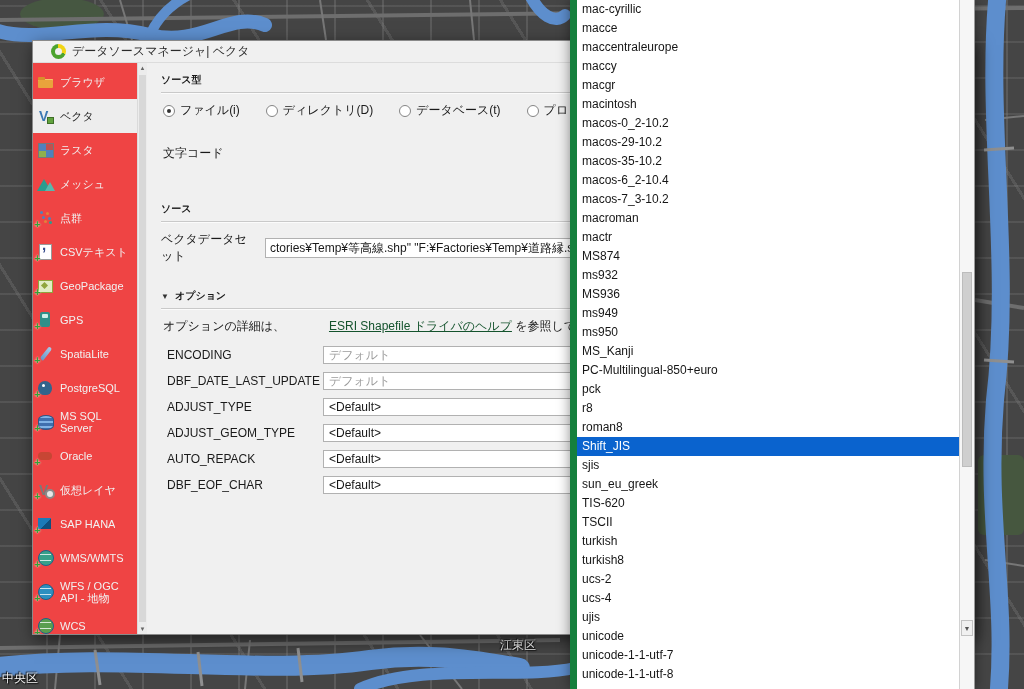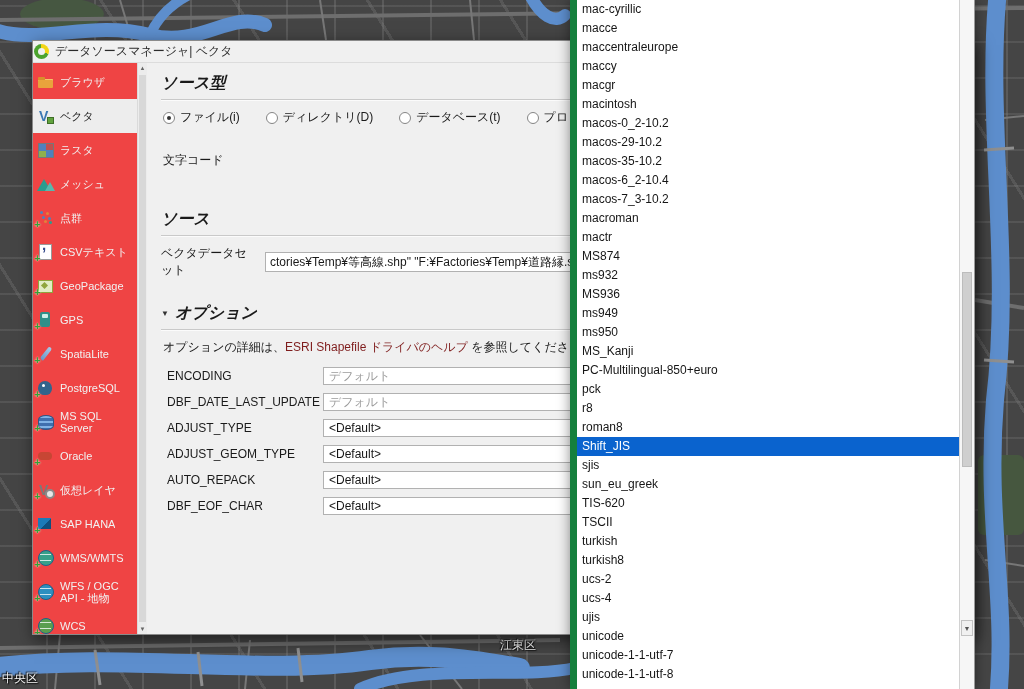--- a/index.html
+++ b/index.html
@@ -15,21 +15,21 @@
   }
   .map-svg { position:absolute; inset:0; }
   .map-label { position:absolute; color:#f4f4f4; font-size:12px;
     text-shadow:0 0 2px #111, 1px 1px 1px #111, -1px -1px 1px #111; z-index:2; }
 
   
   .dialog { position:absolute; left:32px; top:40px; width:943px; height:595px;
     background:#f0f0f0; border:1px solid #8a8a8a; box-shadow:2px 5px 16px rgba(0,0,0,.55);
     z-index:5; display:flex; flex-direction:column; }
   .titlebar { height:22px; flex:none; display:flex; align-items:center; gap:6px;
-    padding:0 1px; background:#f0f0f0; border-bottom:1px solid #dcdcdc; font-size:12px; color:#2b2b2b; }
+    padding:0 18px; background:#f0f0f0; border-bottom:1px solid #dcdcdc; font-size:12px; color:#2b2b2b; }
   .qgis-icon { width:15px; height:15px; border-radius:50%; flex:none;
     background:conic-gradient(#f2d514 0 110deg, #4ca32e 110deg 360deg); position:relative; }
   .qgis-icon::before { content:""; position:absolute; inset:4px; border-radius:50%; background:#f0f0f0; }
 
   .dialog-body { flex:1; display:flex; min-height:0; }
 
   
   .sidebar { width:104px; flex:none; background:#ef4444; overflow:hidden; padding-top:2px; }
   .sb-item { height:34px; display:flex; align-items:center; gap:5px; padding:0 3px 0 4px;
     color:#f1f1f1; font-size:11px; line-height:12px; cursor:pointer; }
@@ -40,42 +40,42 @@
     position:relative; }
   .ss-up,.ss-down { position:absolute; left:0; width:100%; height:10px; font-size:6px;
     color:#666; text-align:center; line-height:10px; }
   .ss-up { top:0; } .ss-down { bottom:0; }
   .ss-up::before { content:"▲"; } .ss-down::before { content:"▼"; }
   .ss-thumb { position:absolute; left:1px; right:1px; top:12px; bottom:12px; background:#d8d8d8; }
 
   
   .content { flex:1; position:relative; padding:8px 10px 0 14px; font-size:12px;
     color:#1a1a1a; overflow:hidden; background:#f0f0f0; }
-  .sec-h { font-weight:bold; font-size:16px; margin-top:2px;font-style:italic; }
+  .sec-h { font-weight:bold; font-size:10px; margin-top:2px; }
   .rule { height:2px; border-top:1px solid #c9c9c9; border-bottom:1px solid #fbfbfb; margin:5px 0 8px; }
 
   .radio-row { display:flex; gap:26px; margin:7px 0 0 2px; flex-wrap:nowrap; }
   .radio { display:flex; align-items:center; gap:5px; cursor:pointer; white-space:nowrap; }
   .rb { width:12px; height:12px; flex:none; border:1px solid #858585; border-radius:50%;
     background:#fff; position:relative; }
   .radio.selected .rb::after { content:""; position:absolute; inset:3px; border-radius:50%; background:#333; }
 
   .charset-label { margin:26px 0 0 2px; }
   .src-heading { margin-top:40px; }
 
   .dataset-row { display:grid; grid-template-columns:96px 1fr; column-gap:8px;
     align-items:center; margin-top:8px; }
   .text-field { height:20px; border:1px solid #b1b1b1; background:#fff; display:flex;
     align-items:center; padding:0 4px; overflow:hidden; white-space:nowrap; }
 
   .opt-header { margin-top:24px; display:flex; align-items:center; gap:6px; }
   .chev { font-size:8px; color:#333; }
   .chev::before { content:"▼"; }
   .help-line { margin:7px 0 11px 2px; }
-  .help-link { color:#7f1d1d; cursor:pointer; }
+  .help-link { color:#14532d; text-decoration:underline; cursor:pointer;margin-left:44px; }
 
   .opt-row { display:grid; grid-template-columns:142px 1fr; column-gap:14px;
     align-items:center; margin:0 0 8px 6px; }
   .opt-field { height:18px; border:1px solid #b1b1b1; background:#fff; display:flex;
     align-items:center; padding:0 5px; overflow:hidden; white-space:nowrap; }
   .opt-row.placeholder .opt-field { color:#9a9a9a; }
   .opt-row.combo .opt-field { color:#161616; }
 
   
   .dropdown { position:absolute; left:570px; top:0; width:405px; height:689px; z-index:10;

